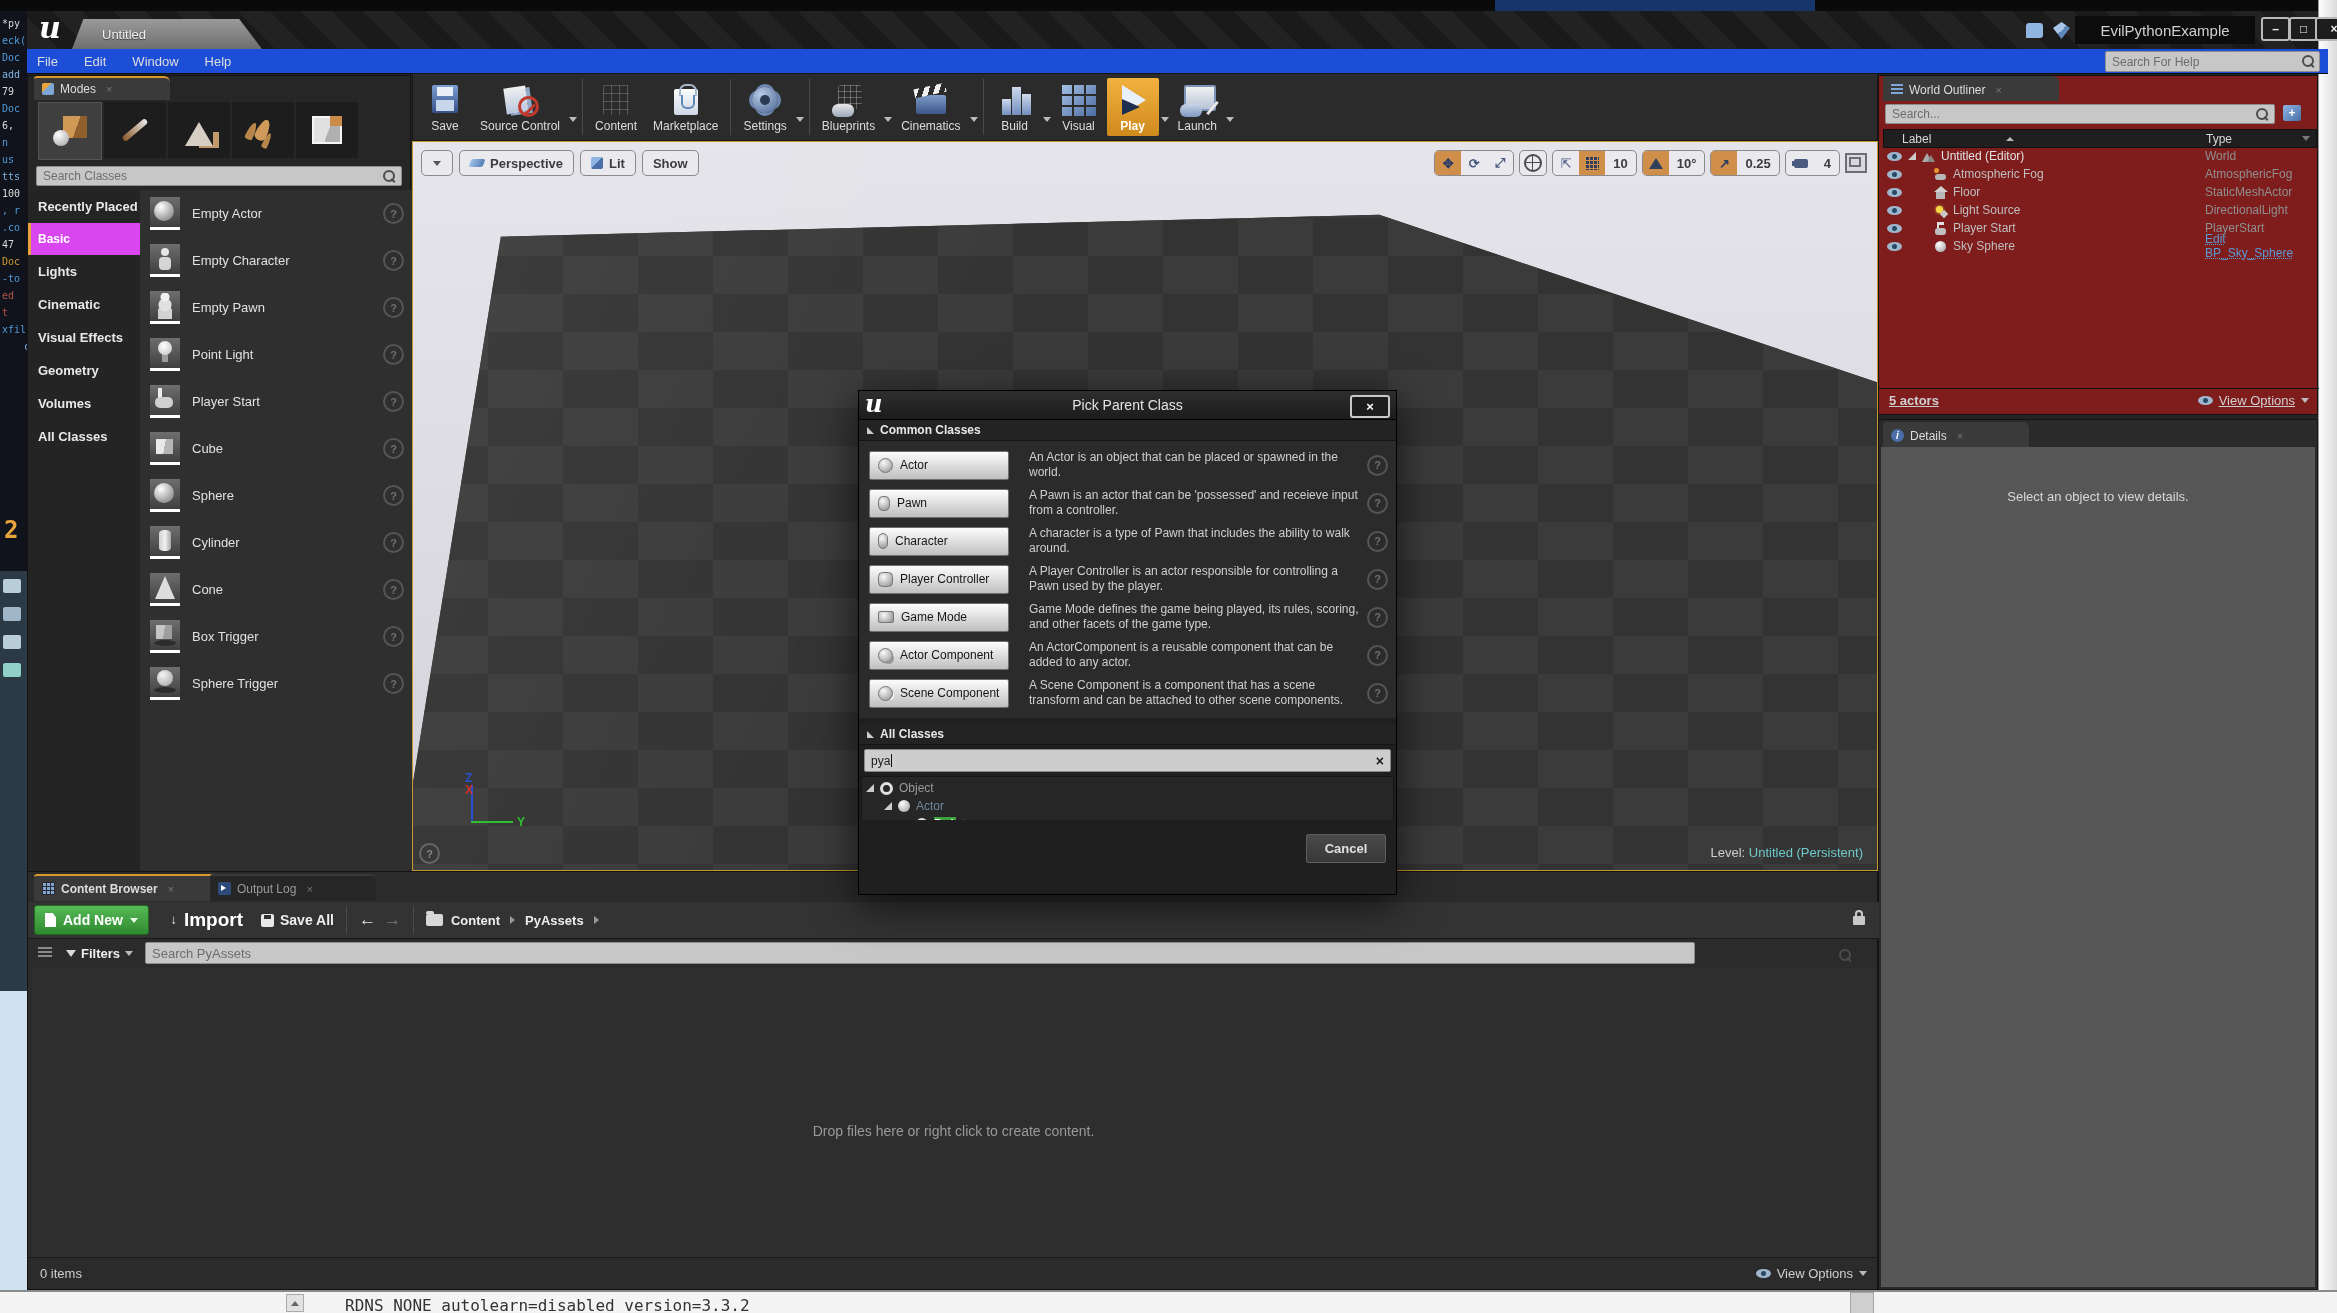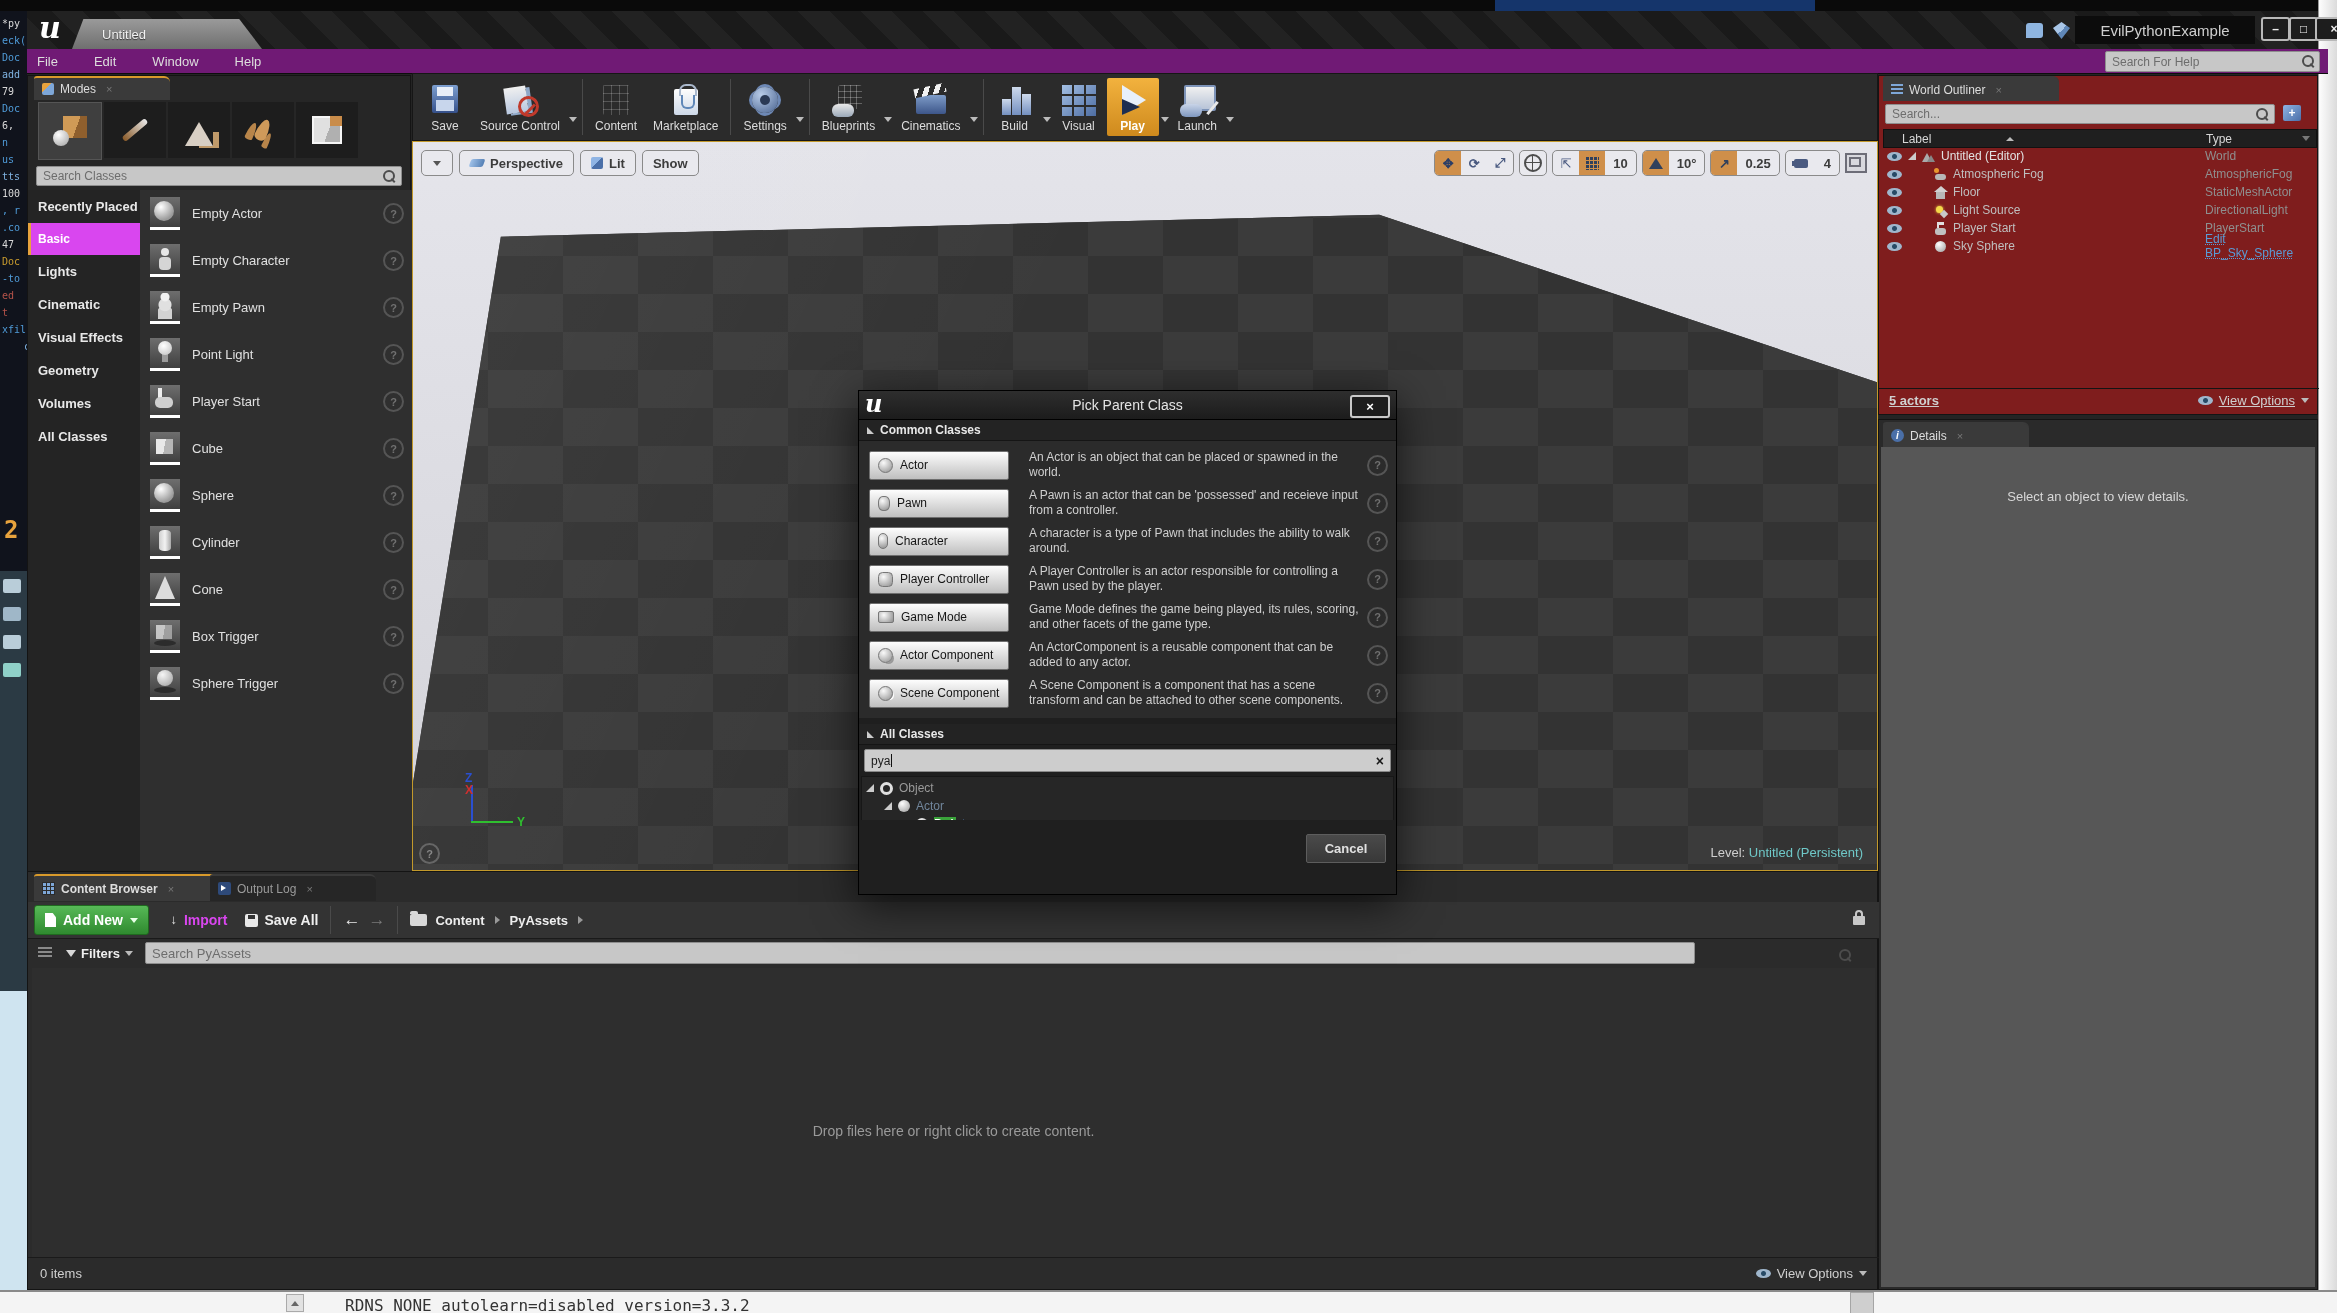--- a/index.html
+++ b/index.html
@@ -136,21 +136,21 @@
 
     <div class="abs" style="left:1999px;top:12px;width:17px;height:15px;background:#8fb5e0;border-radius:3px 3px 3px 0;"></div>
     <div class="abs" style="left:2026px;top:11px;width:17px;height:17px;background:linear-gradient(135deg,#a8c6e8 50%,#5f87b8 50%);clip-path:polygon(50% 0,100% 35%,50% 100%,0 35%);"></div>
     <div class="abs" style="left:2048px;top:5px;width:180px;height:28px;background:#0c0c0c;display:flex;align-items:center;justify-content:center;">
       <span style="color:#cfcfcf;font-size:15px;">EvilPythonExample</span>
     </div>
     <div class="abs winbtn" style="left:2234px;top:6px;">–</div>
     <div class="abs winbtn" style="left:2262px;top:6px;">□</div>
     <div class="abs winbtn" style="left:2290px;top:6px;width:34px;left:2288px;">×</div>
 
-    <div class="abs" style="left:0;top:38px;width:2291px;height:24px;background:#701a75;border-bottom:1px solid #0d0d0d;display:flex;align-items:center;gap:36px;padding-left:10px;">
+    <div class="abs" style="left:0;top:38px;width:2291px;height:24px;background:#1d4ed8;border-bottom:1px solid #0d0d0d;display:flex;align-items:center;gap:26px;padding-left:10px;">
       <span style="color:#ddd;">File</span>
       <span style="color:#ddd;">Edit</span>
       <span style="color:#ddd;">Window</span>
       <span style="color:#ddd;">Help</span>
     </div>
     <div class="abs" style="left:2078px;top:40px;width:215px;height:21px;">
       <input class="sinput" style="width: 100%; height: 100%;" placeholder="Search For Help">
       <span class="mag" style="right:6px;top:4px;"></span>
     </div>
 
@@ -549,21 +549,21 @@
       </div>
 
       <div class="abs" style="left:0;top:30px;width:1851px;height:36px;background:#333;border-bottom:1px solid #1a1a1a;display:flex;align-items:center;">
         <div style="margin-left:6px;height:28px;background:linear-gradient(#57b957,#2f8a2f);border:1px solid #1f6a1f;border-radius:3px;display:flex;align-items:center;gap:7px;padding:0 10px;">
           <span style="width:11px;height:14px;background:#fff;clip-path:polygon(0 0,70% 0,100% 30%,100% 100%,0 100%);"></span>
           <span style="color:#fff;font-weight:bold;font-size:14px;">Add New</span>
           <span class="tri-d" style="border-top-color:#e8ffe8;"></span>
         </div>
         <div style="margin-left:16px;display:flex;align-items:center;gap:6px;">
           <span style="display:inline-block;transform:rotate(-90deg);color:#e8e8e8;font-weight:bold;">←</span>
-          <span style="color:#d946ef;font-weight:bold;font-size:14px;">Import</span>
+          <span style="color:#ffffff;font-weight:bold;font-size:19px;">Import</span>
         </div>
         <div style="margin-left:18px;display:flex;align-items:center;gap:6px;">
           <span style="width:13px;height:13px;background:#e8e8e8;border-radius:2px;position:relative;">
               <span style="position:absolute;left:3px;top:1px;width:7px;height:4px;background:#333;"></span>
             </span>
           <span style="color:#efefef;font-weight:bold;font-size:14px;">Save All</span>
         </div>
         <div class="sep" style="height:28px;margin:0 12px;"></div>
         <span style="color:#e8e8e8;font-size:17px;font-weight:bold;">←</span>
         <span style="color:#7a7a7a;font-size:17px;font-weight:bold;margin-left:8px;">→</span>

